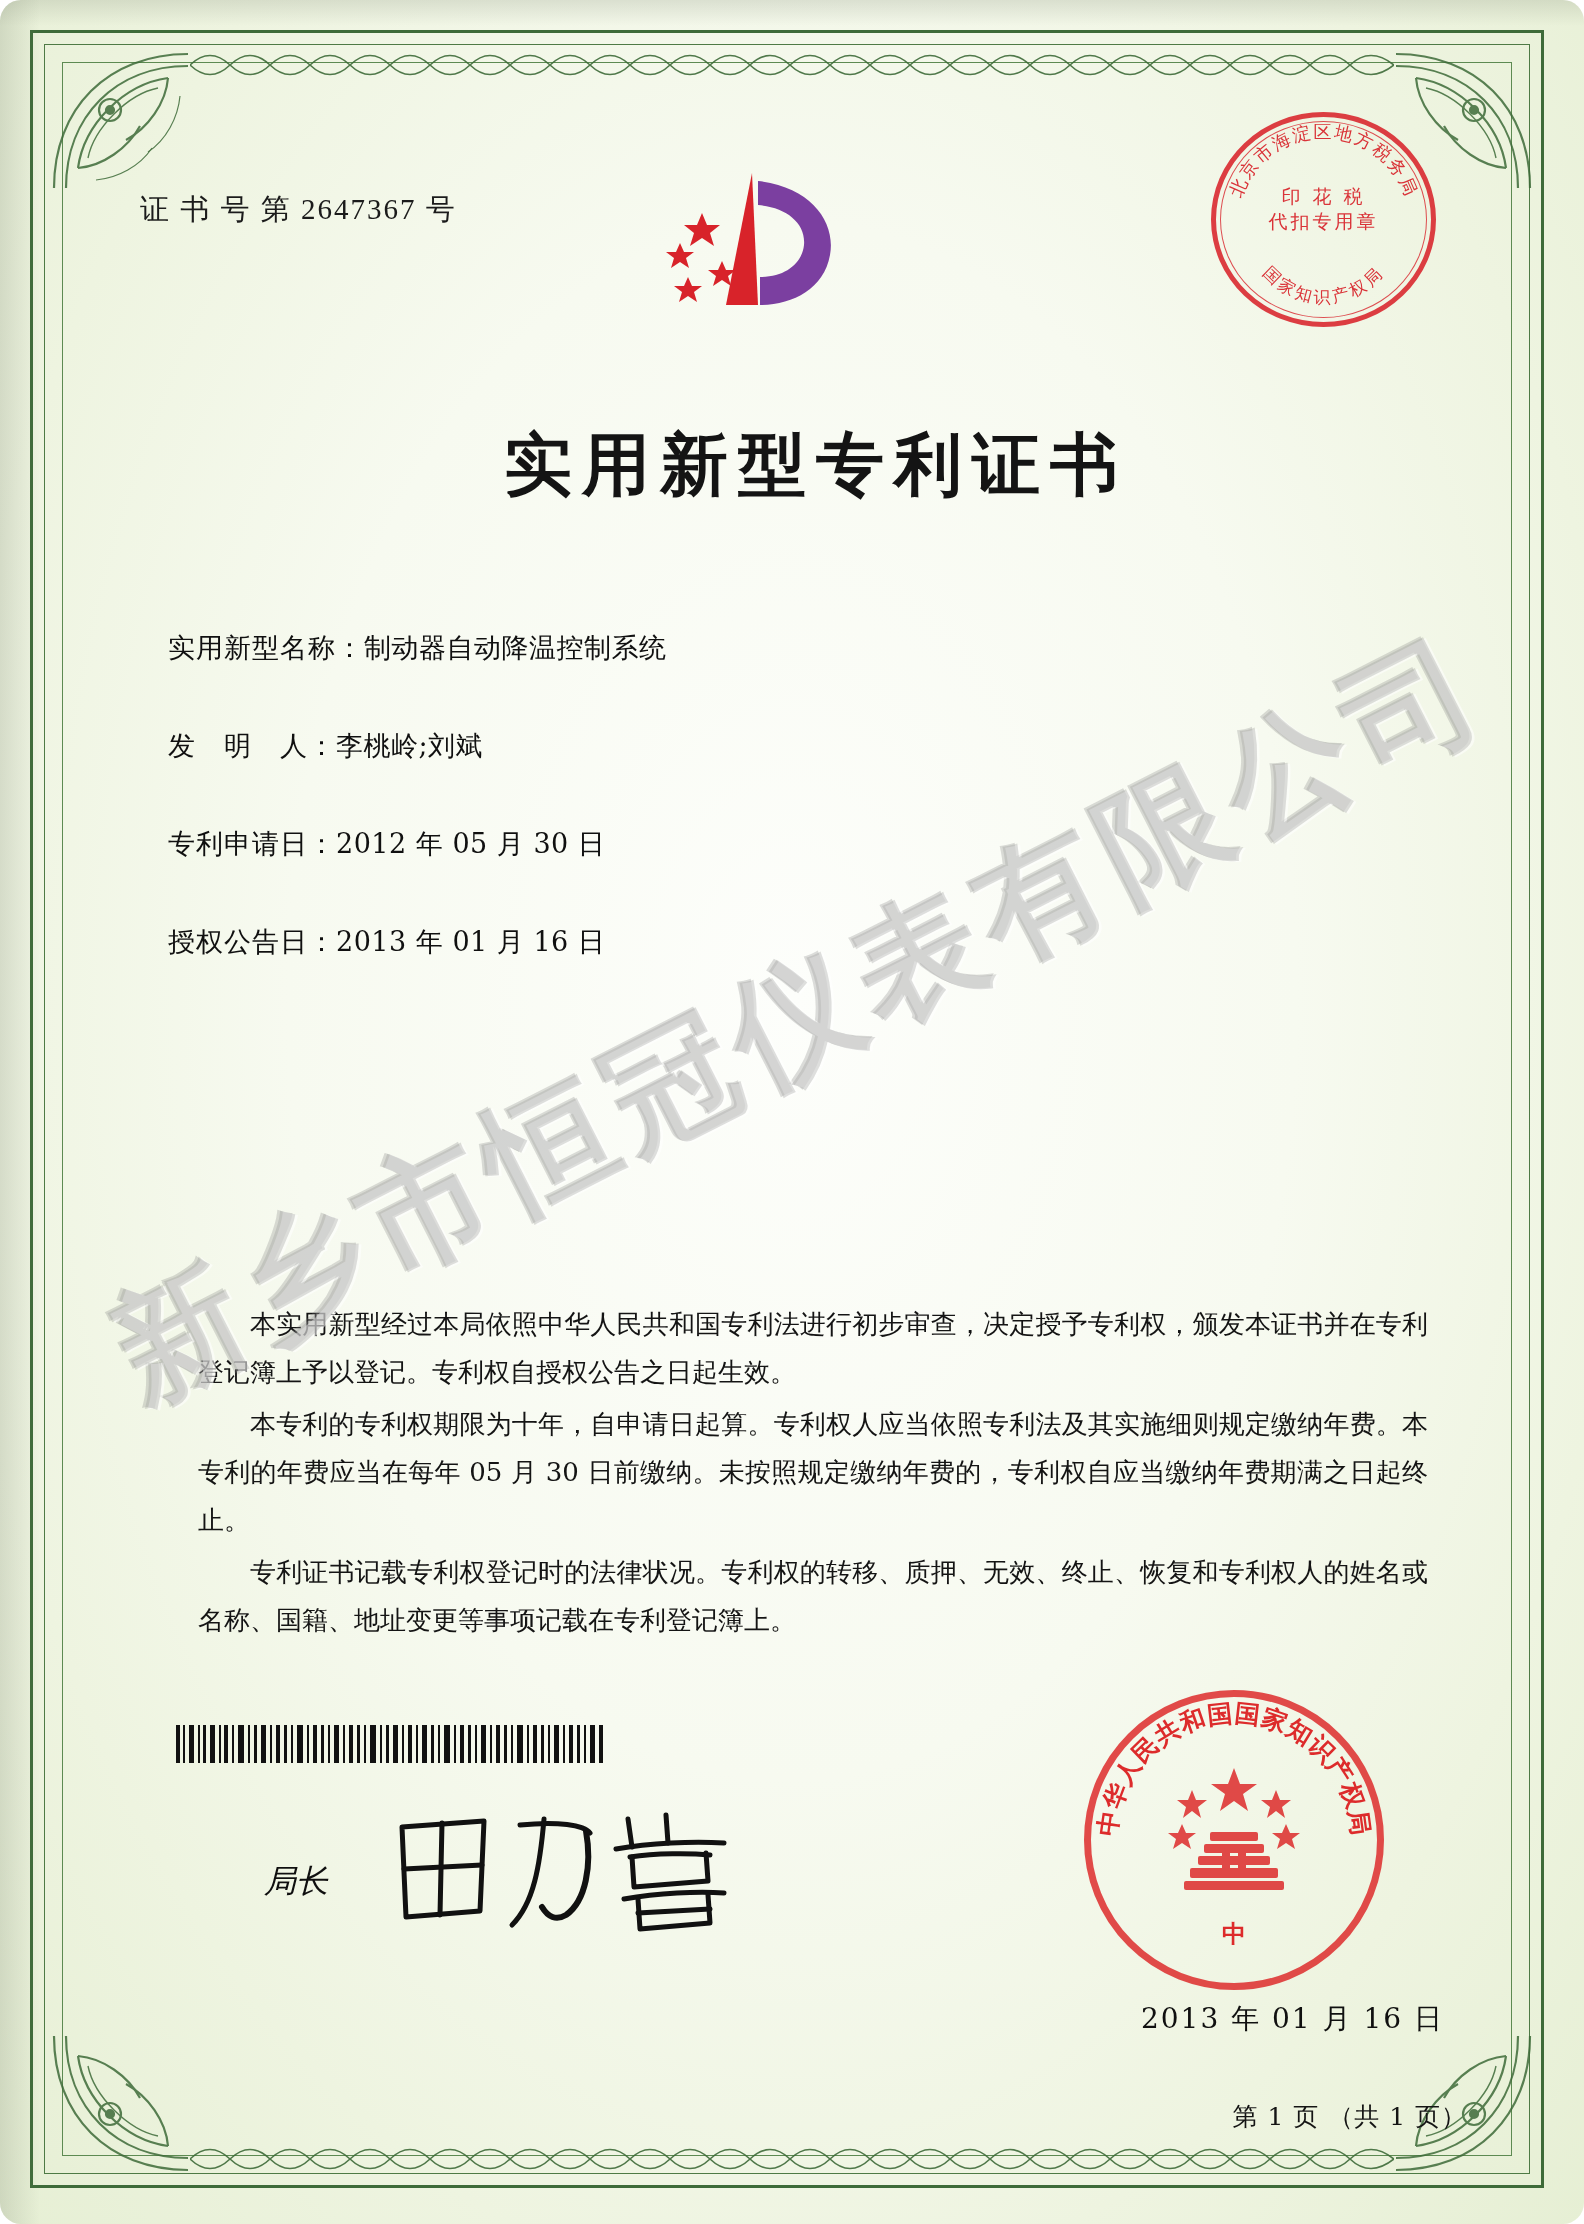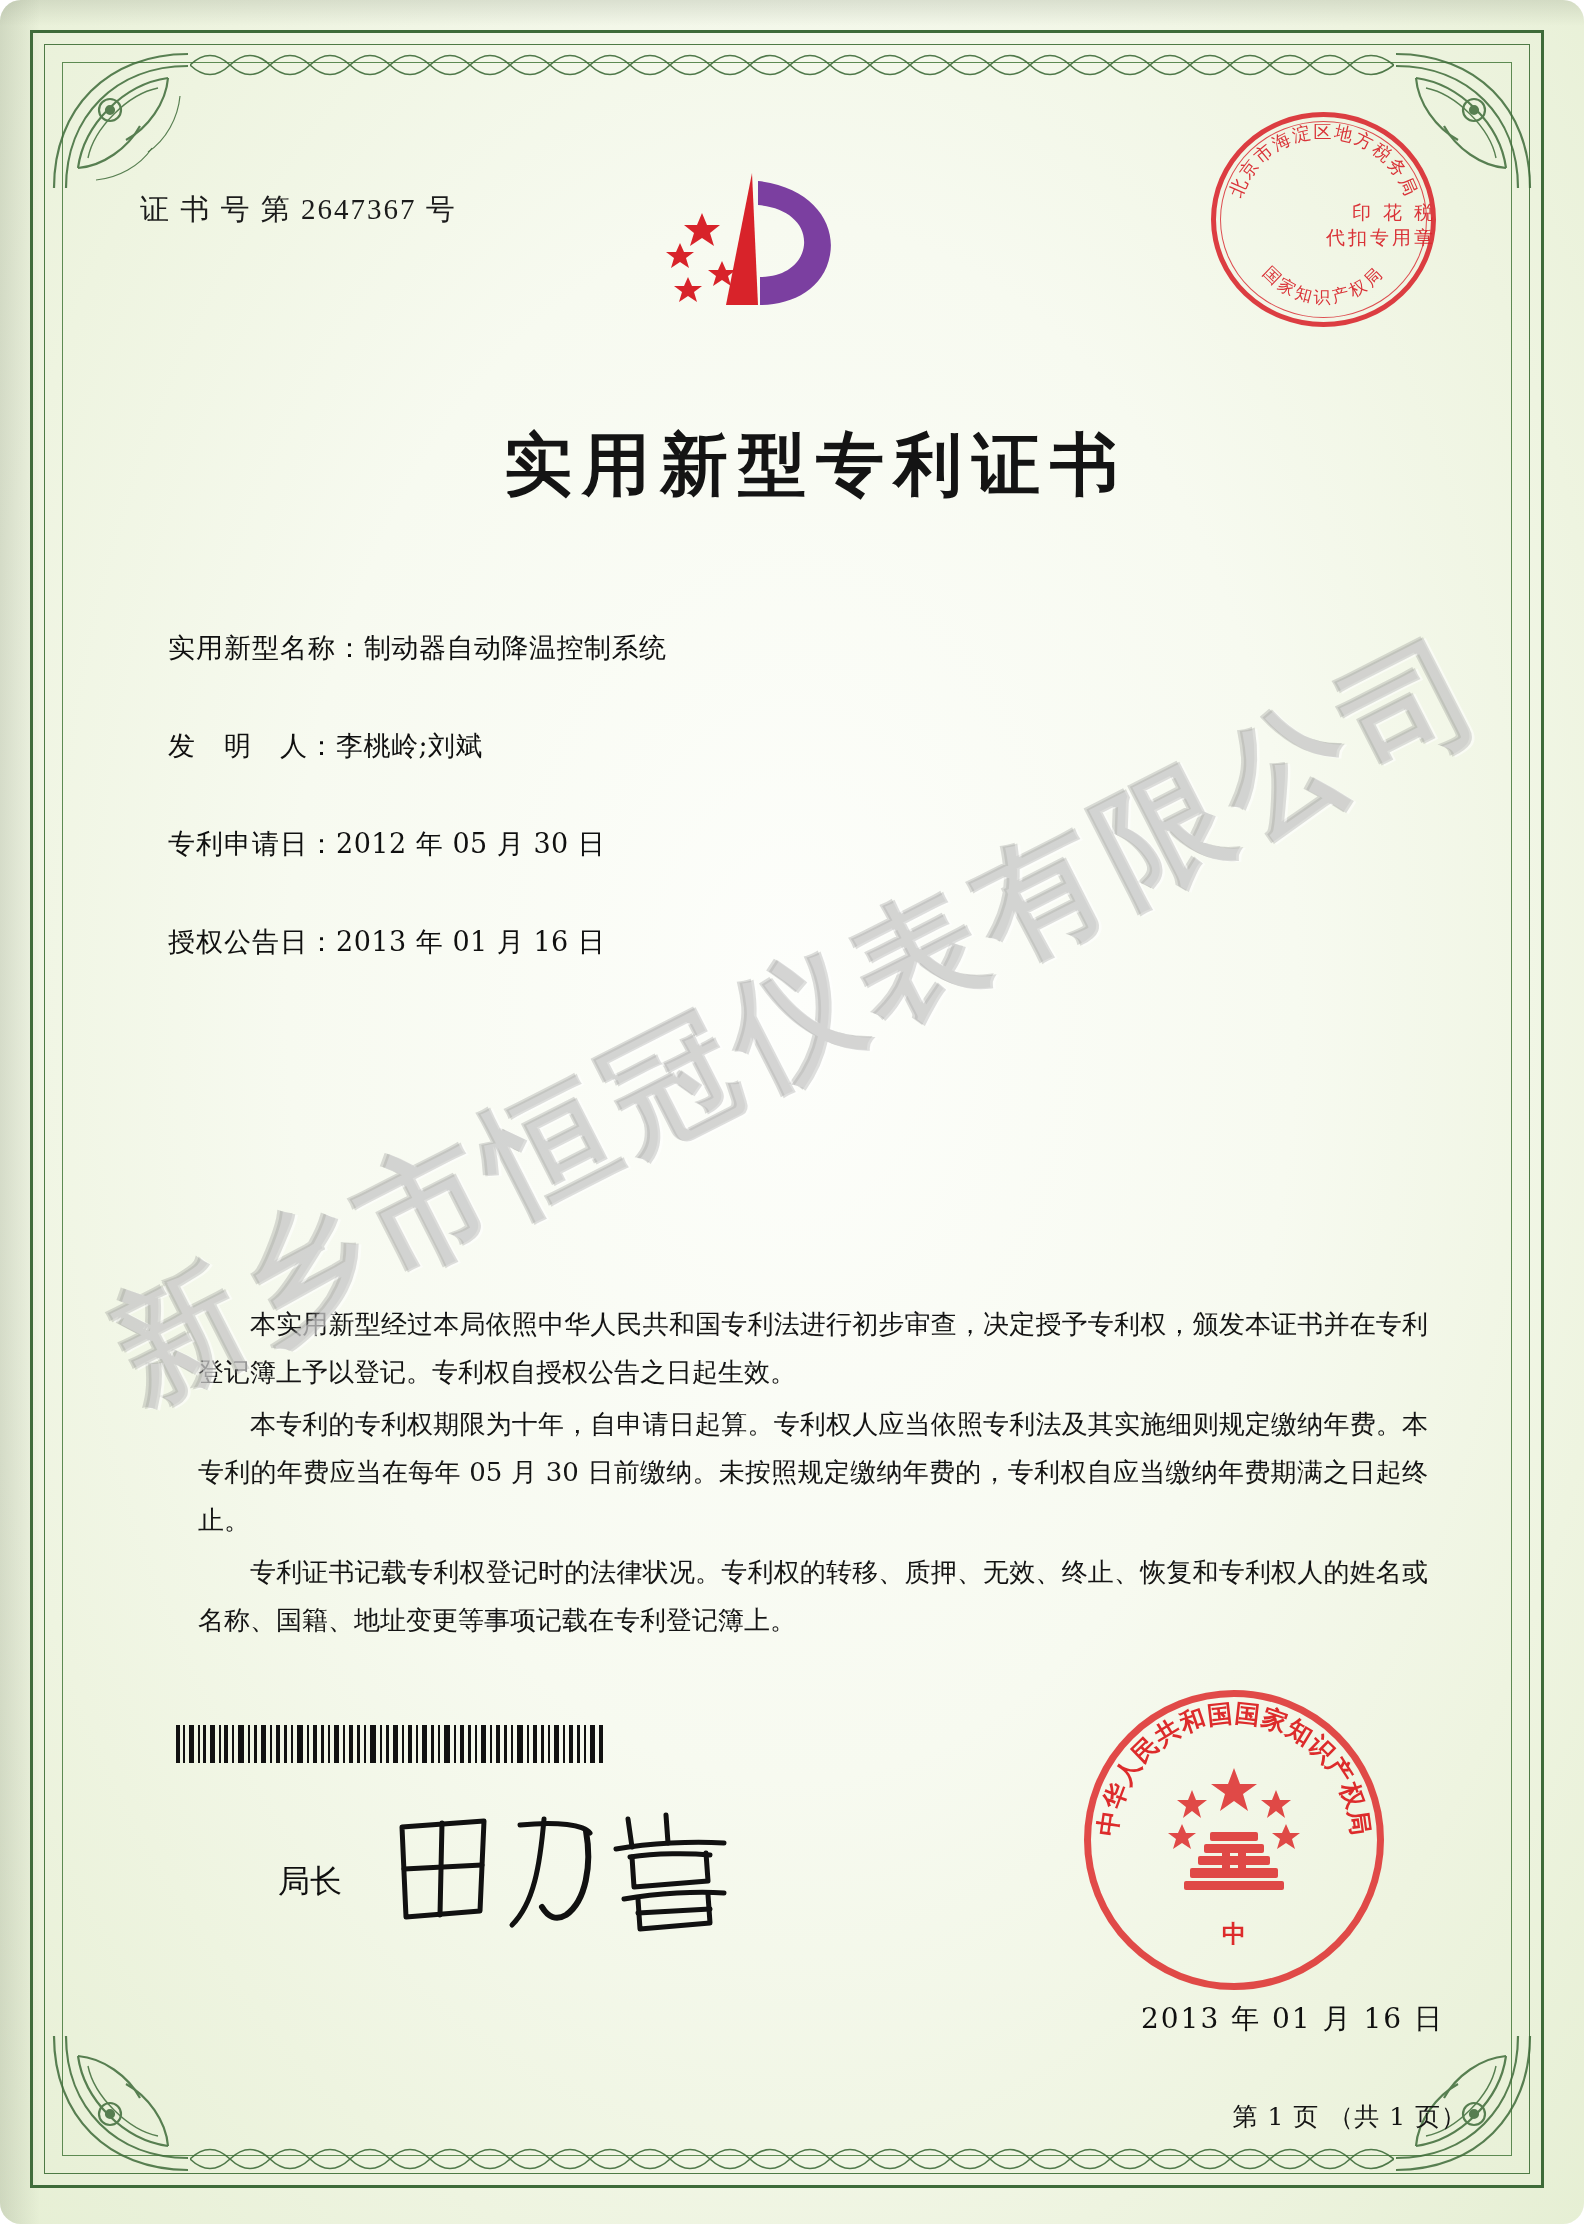--- a/index.html
+++ b/index.html
@@ -134,22 +134,22 @@
     left: 9px; top: 9px;
     width: calc(100% - 18px); height: calc(100% - 18px);
     border: 1.5px solid #d8232a;
     border-radius: 50%;
     box-sizing: border-box;
     opacity: 0.8;
   }
   .tax-seal .center-lines {
     position: absolute;
     left: 0; right: 0;
-    top: 88px;
-    text-align: right;
+    top: 72px;
+    text-align: center;
     color: #d8232a;
     opacity: 0.92;
   }
   .tax-seal .center-lines div {
     font-size: 19px;
     letter-spacing: 3px;
     line-height: 25px;
     font-family: "DejaVu Serif", serif;
   }
   .tax-seal .arc-text {
@@ -204,25 +204,26 @@
     position: absolute;
     left: 176px;
     top: 1725px;
     width: 430px;
     height: 38px;
   }
 
   
   .sign-row {
     position: absolute;
-    left: 278px;
+    left: 264px;
     top: 1860px;
     font-size: 32px;
     color: #0f0f0f;
     font-family: "DejaVu Serif", serif;
+    font-style: italic;
   }
   .signature {
     position: absolute;
     left: 380px;
     top: 1795px;
     width: 360px;
     height: 150px;
   }
 
   

